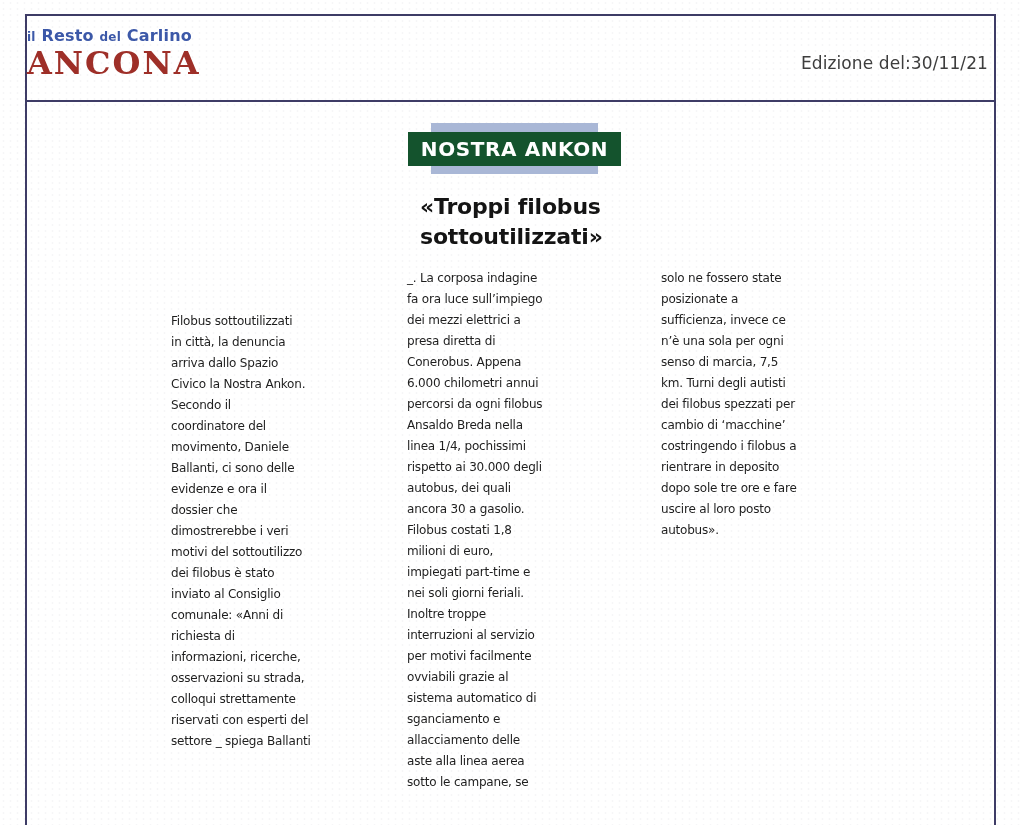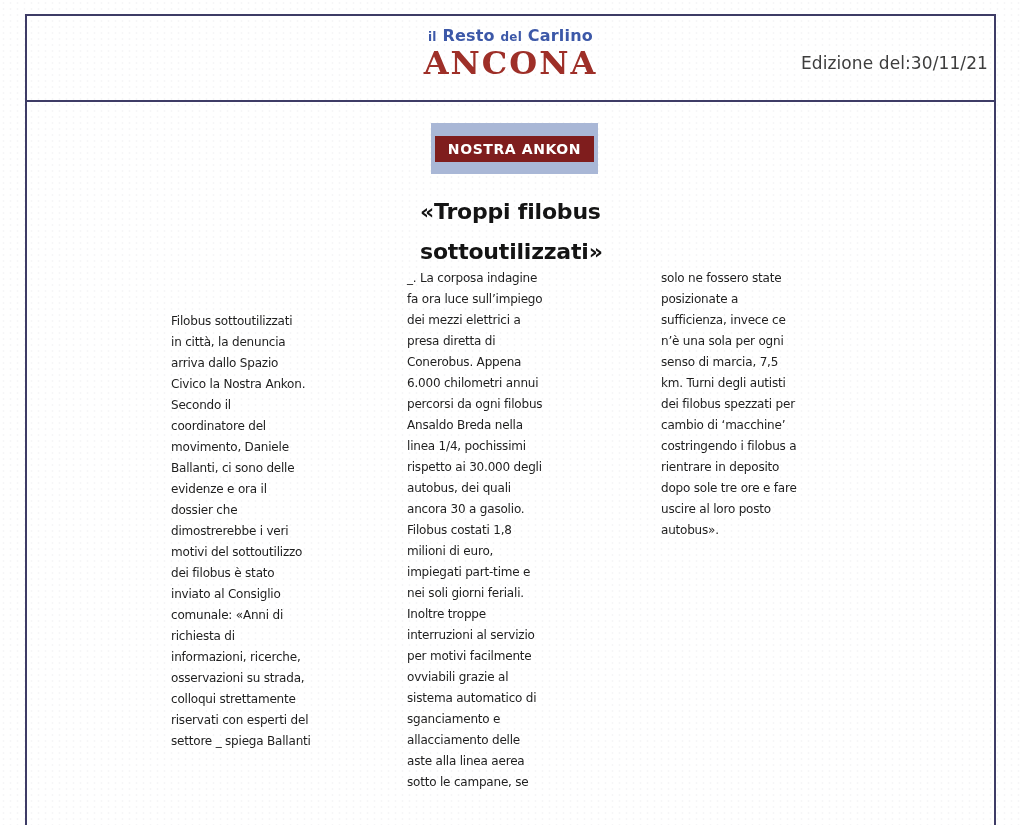--- a/index.html
+++ b/index.html
@@ -20,21 +20,21 @@
     border:2px solid #3e3c66;
     border-bottom:none;
   }
   .header {
     position:absolute; left:0; top:0;
     width:100%; height:86px;
     border-bottom:2px solid #3e3c66;
   }
   .logo {
     position:absolute; top:12px; left:0; width:100%;
-    text-align:center; line-height:1;
+    text-align:left; line-height:1;
   }
   .logo-line1 {
     color:#3c58a8; font-weight:bold; font-size:16px; letter-spacing:0.2px;
   }
   .logo-line1 .sm { font-size:12px; }
   .logo-line2 {
     color:#9e2f28;
     font-family:"DejaVu Serif","Liberation Serif",serif;
     font-weight:bold; font-size:32px; letter-spacing:2px;
     margin-top:3px;
@@ -43,28 +43,28 @@
     position:absolute; top:37px; right:6px;
     font-size:17px; color:#3d3d3d; letter-spacing:0.1px;
   }
   .badge-outer {
     position:absolute; left:404px; top:107px;
     width:167px; height:51px;
     background:#a9b7d6;
     display:flex; align-items:center; justify-content:center;
   }
   .badge-inner {
-    background:#7f1d1d; color:#ffffff;
-    font-weight:bold; font-size:14px; letter-spacing:0.6px;
+    background:#14532d; color:#ffffff;
+    font-weight:bold; font-size:20px; letter-spacing:0.6px;
     padding:5px 13px;
     white-space:nowrap;
   }
   .headline {
     position:absolute; left:393px; top:176px;
-    font-size:22px; line-height:40px; font-weight:bold;
+    font-size:22px; line-height:30px; font-weight:bold;
     color:#141414; letter-spacing:-0.2px;
     white-space:pre-line;
   }
   .col {
     position:absolute; top:252px; width:237px;
     font-size:12px; line-height:21px;
     color:#1e1e1e; letter-spacing:-0.2px;
     white-space:pre-line;
   }
   .col1 { left:144px; }

